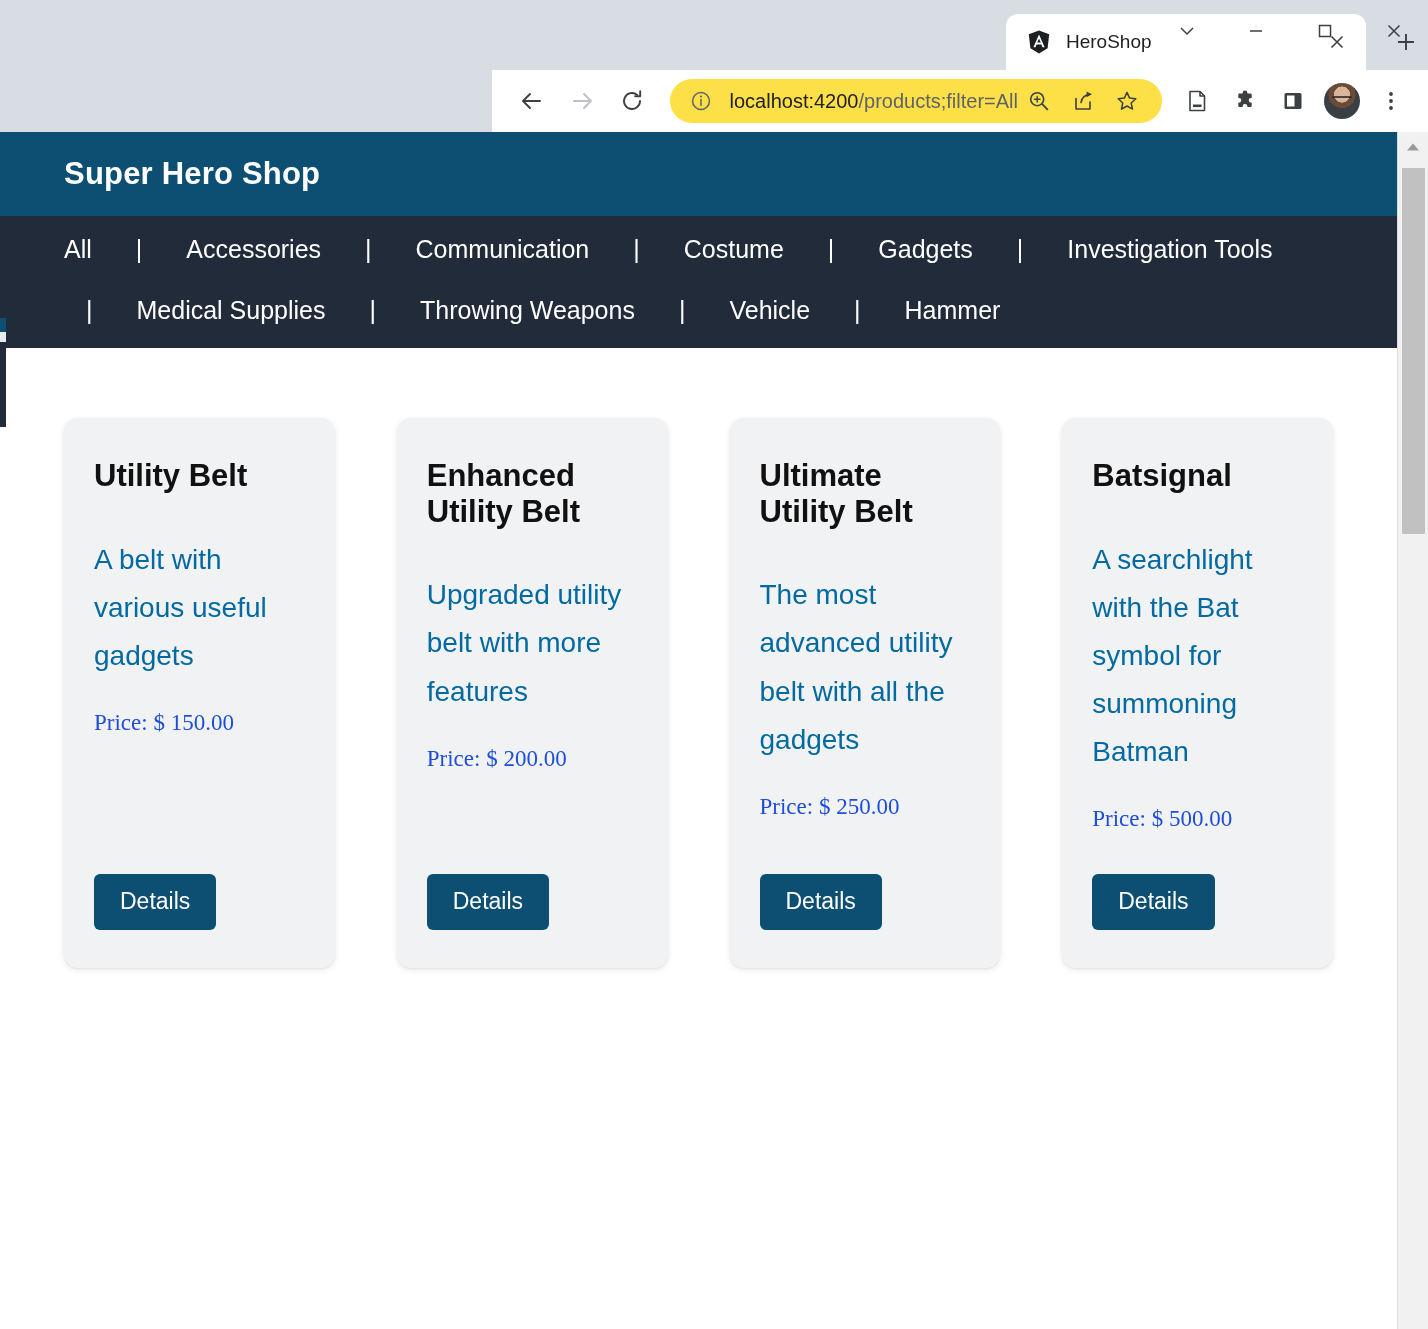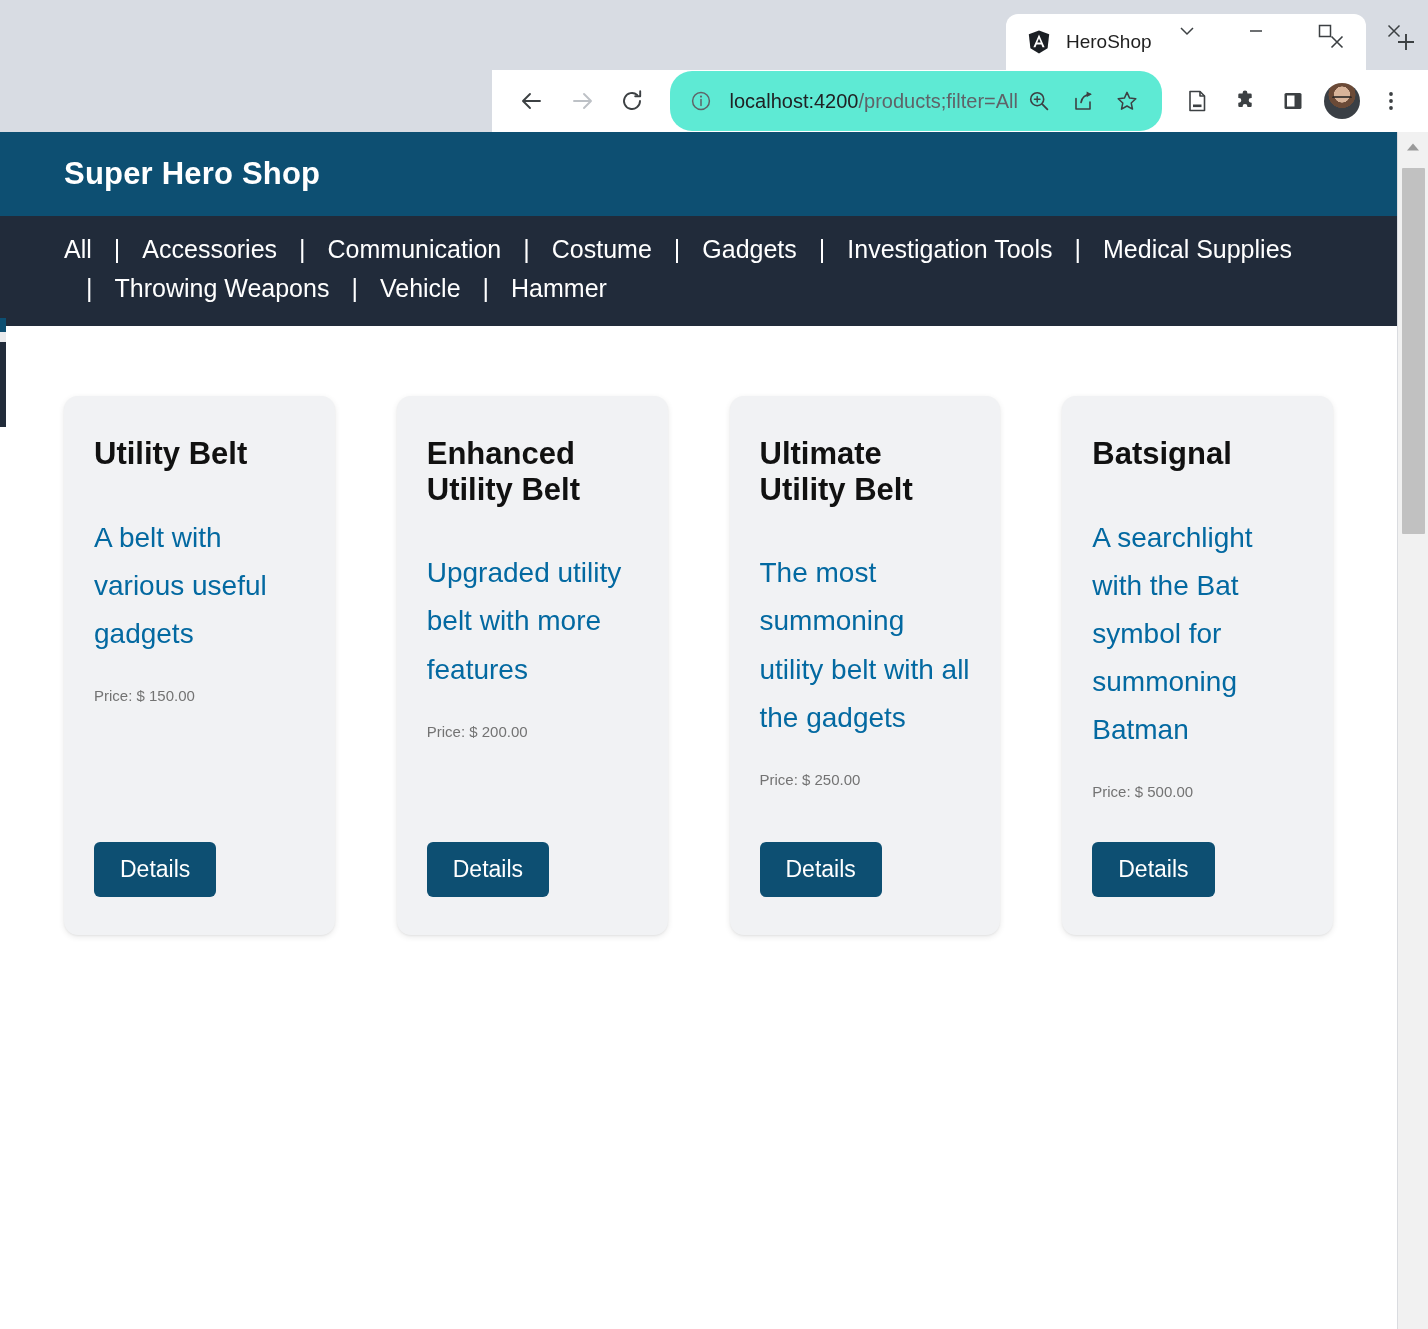--- a/index.html
+++ b/index.html
@@ -115,22 +115,22 @@
     height: 44px;
     display: flex;
     align-items: center;
     justify-content: center;
     border-radius: 50%;
     flex: 0 0 44px;
   }
 
   .omnibox {
     flex: 1;
-    height: 60px;
-    background: #5eead4;
+    height: 44px;
+    background: #fde047;
     border-radius: 22px;
     display: flex;
     align-items: center;
     padding: 0 14px 0 18px;
     margin: 0 8px 0 10px;
     min-width: 0;
   }
 
   .omnibox-info {
     width: 26px;
@@ -235,20 +235,21 @@
   }
 
   .app-nav {
     background: #212b3a;
     padding: 14px 64px 18px 64px;
     display: flex;
     flex-wrap: wrap;
     align-items: center;
     column-gap: 0;
     row-gap: 0;
+    gap: 22px;
   }
 
   .nav-link {
     color: #ffffff;
     font-size: 25px;
     line-height: 39px;
     text-decoration: none;
     white-space: nowrap;
   }
 
@@ -290,23 +291,24 @@
   }
 
   .card-desc {
     font-size: 28px;
     color: #0369a1;
     line-height: 1.72;
     margin-bottom: 28px;
   }
 
   .card-price {
-    font-size: 15px;
-    color: #737373;
+    font-size: 23px;
+    color: #1d4ed8;
     line-height: 1.3;
+    font-family: Liberation Serif, serif;
   }
 
   .card-spacer { flex: 1; min-height: 40px; }
 
   .details-btn {
     align-self: flex-start;
     background: #0d4f72;
     color: #ffffff;
     font-family: "Liberation Sans", sans-serif;
     font-size: 23px;
@@ -528,21 +530,21 @@
           <div class="product-card">
             <div class="card-title">Enhanced Utility Belt</div>
             <div class="card-desc">Upgraded utility belt with more features</div>
             <div class="card-price">Price: $ 200.00</div>
             <div class="card-spacer"></div>
             <button class="details-btn">Details</button>
           </div>
 
           <div class="product-card">
             <div class="card-title">Ultimate Utility Belt</div>
-            <div class="card-desc">The most summoning utility belt with all the gadgets</div>
+            <div class="card-desc">The most advanced utility belt with all the gadgets</div>
             <div class="card-price">Price: $ 250.00</div>
             <div class="card-spacer"></div>
             <button class="details-btn">Details</button>
           </div>
 
           <div class="product-card">
             <div class="card-title">Batsignal</div>
             <div class="card-desc">A searchlight with the Bat symbol for summoning Batman</div>
             <div class="card-price">Price: $ 500.00</div>
             <div class="card-spacer"></div>

